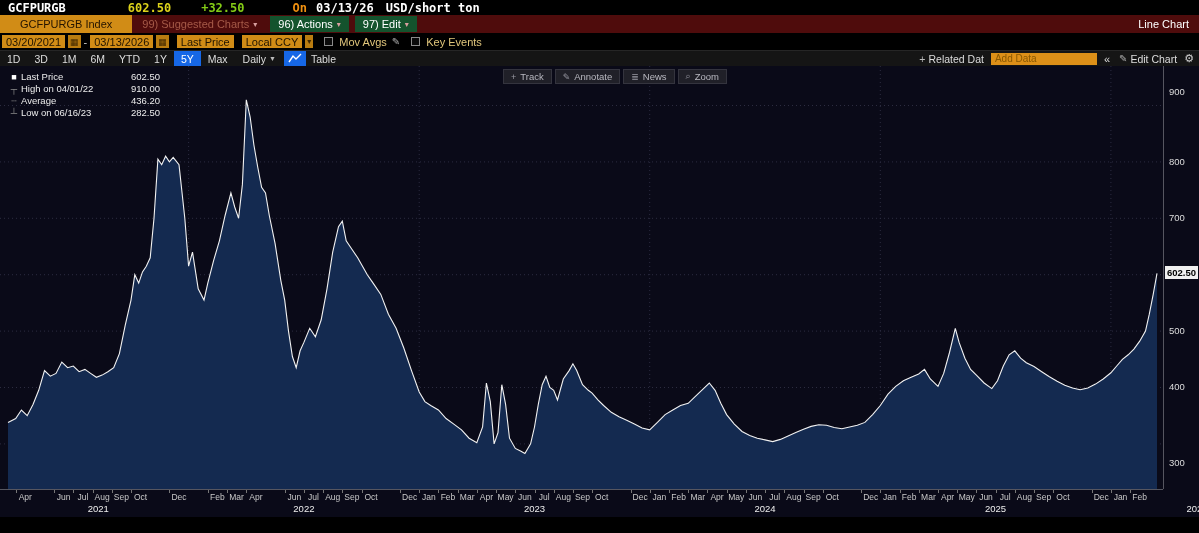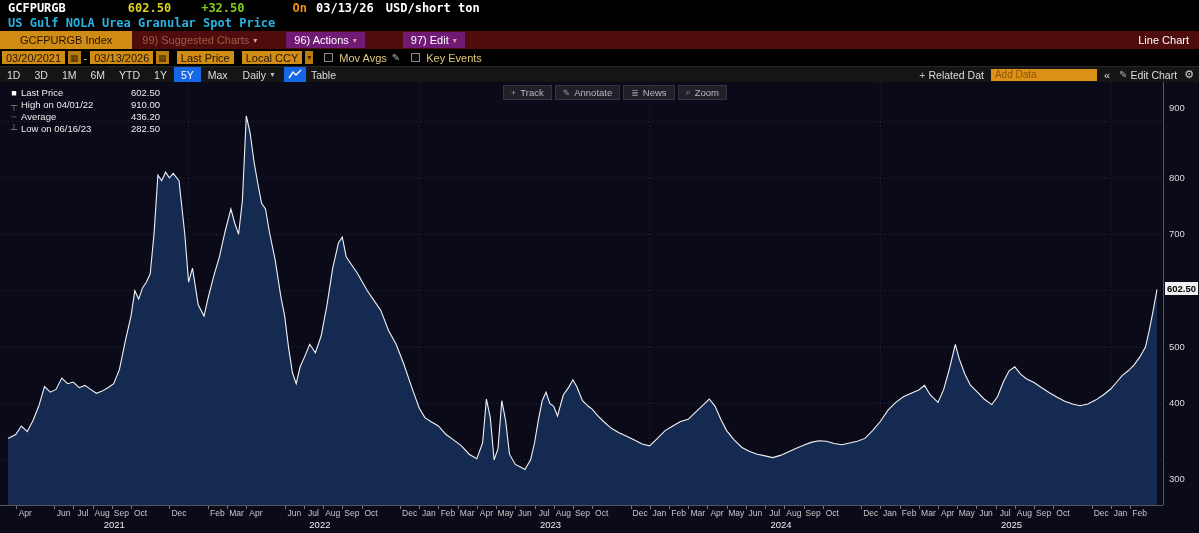--- a/index.html
+++ b/index.html
@@ -18,22 +18,22 @@
   .t-unit   { color:#fff; margin-left:12px; }
 
   
   .row2 { height:16px; display:flex; align-items:center; padding-left:8px;
           font-family:"DejaVu Sans Mono",monospace; font-size:12px; font-weight:bold; color:#27b4e4; }
 
   
   .row3 { height:18px; background:#4f0c0c; display:flex; align-items:stretch; font-size:11px; }
   .ticker-tab { background:#d18c16; color:#241400; display:flex; align-items:center; padding:0 20px; }
   .sug-charts { color:#a65a48; display:flex; align-items:center; padding:0 10px; gap:4px; }
-  .menu-btn { background:#701a75; color:#fff; display:flex; align-items:center; gap:4px;
-              margin:1px 19px; padding:0 8px; }
+  .menu-btn { background:#14532d; color:#fff; display:flex; align-items:center; gap:4px;
+              margin:1px 3px; padding:0 8px; }
   .menu-caret { font-size:8px; color:#d8a0a0; }
   .row3 .spacer { flex:1; }
   .chart-type-label { display:flex; align-items:center; padding-right:10px; color:#fff; }
 
   
   .row4 { height:17px; background:#000; display:flex; align-items:center; font-size:11px; padding-left:2px; gap:3px; }
   .fld { background:#d18c16; color:#201400; height:13px; display:flex; align-items:center; padding:0 4px; }
   .fld-cal { background:#b97c10; color:#402800; height:13px; display:flex; align-items:center; padding:0 2px; font-size:9px; }
   .dash { color:#ccc; }
   .fld-caret { background:#b97c10; color:#402800; height:13px; display:flex; align-items:center; padding:0 2px; font-size:8px; }
@@ -68,21 +68,21 @@
   .y-axis { position:absolute; right:0; top:0; width:36px; height:423px; border-left:1px solid #565660;
             font-size:9.5px; color:#ddd; }
   .ylabel { position:absolute; left:5px; }
   .last-badge { position:absolute; left:1px; width:33px; background:#f0f0f0; color:#000; font-size:9.5px;
                 font-weight:bold; text-align:center; padding:1px 0; z-index:3; }
 
   .x-axis { position:absolute; left:0; bottom:0; width:1163px; height:28px; border-top:1px solid #565660;
             font-size:8.5px; color:#c8c8c8; }
   .xlabel { position:absolute; top:2px; transform:translateX(-50%); white-space:nowrap; }
   .xtick  { position:absolute; top:0; width:1px; height:3px; background:#777; }
-  .xyear  { position:absolute; top:13px; transform:translateX(-50%); font-size:9.5px; color:#eee;margin-left:16px; }
+  .xyear  { position:absolute; top:13px; transform:translateX(-50%); font-size:9.5px; color:#eee; }
 
   .legend { position:absolute; left:7px; top:5px; font-size:9.5px; line-height:12px; color:#ececec; z-index:2; }
   .lg-row { display:flex; align-items:center; }
   .lg-ic { width:14px; text-align:center; color:#8a8a8a; font-size:9px; }
   .lg-ic.white { color:#fff; }
   .lg-label { width:97px; }
   .lg-val { width:42px; text-align:right; }
 
   .chart-tools { position:absolute; top:3px; left:503px; display:flex; gap:3px; z-index:2; }
   .tool-btn { background:#202028; border:1px solid #34343e; color:#b8b8c0; font-size:9.5px;
@@ -96,23 +96,20 @@
 
   <div class="row1">
     <span class="t-ticker">GCFPURGB</span>
     <span class="t-last">602.50</span>
     <span class="t-chg">+32.50</span>
     <span class="t-on">On</span>
     <span class="t-date">03/13/26</span>
     <span class="t-unit">USD/short ton</span>
   </div>
 
-  <div class="row2">
-    <span>US Gulf NOLA Urea Granular Spot Price</span>
-  </div>
 
   <div class="row3">
     <span class="ticker-tab">GCFPURGB Index</span>
     <span class="sug-charts">
       <span>99) Suggested Charts</span>
       <span class="menu-caret">▾</span>
     </span>
     <span class="menu-btn">
       <span>96) Actions</span>
       <span class="menu-caret">▾</span>

